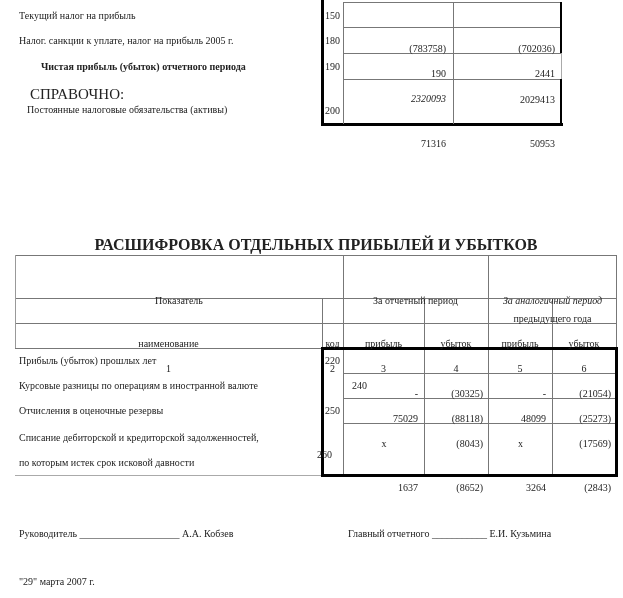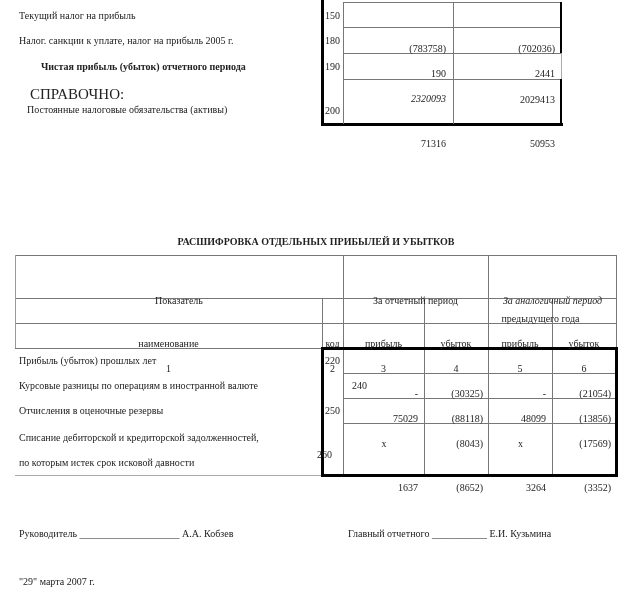--- a/index.html
+++ b/index.html
@@ -43,21 +43,21 @@
   <div class="cell r" style="left:344px;width:102px;top:10px;">(783758)</div>
   <div class="cell r" style="left:454px;width:101px;top:10px;">(702036)</div>
   <div class="cell r" style="left:344px;width:102px;top:35px;">190</div>
   <div class="cell r" style="left:454px;width:101px;top:35px;">2441</div>
   <div class="cell r" style="left:344px;width:102px;top:60px;font-style:italic;">2320093</div>
   <div class="cell r" style="left:454px;width:101px;top:61px;">2029413</div>
   <div class="cell r" style="left:344px;width:102px;top:105px;">71316</div>
   <div class="cell r" style="left:454px;width:101px;top:105px;">50953</div>
 </div>
 
-<div class="abs c" style="left:15px;width:602px;top:236px;font-weight:bold;font-size:10px;">РАСШИФРОВКА ОТДЕЛЬНЫХ ПРИБЫЛЕЙ И УБЫТКОВ</div>
+<div class="abs c" style="left:15px;width:602px;top:236px;font-weight:bold;font-size:16px;">РАСШИФРОВКА ОТДЕЛЬНЫХ ПРИБЫЛЕЙ И УБЫТКОВ</div>
 
 <div>
 
   <div class="line" style="left:15px;top:255px;width:602px;height:1px;"></div>
   <div class="line" style="left:15px;top:298px;width:602px;height:1px;"></div>
   <div class="line" style="left:15px;top:323px;width:602px;height:1px;"></div>
   <div class="line" style="left:15px;top:348px;width:307px;height:1px;"></div>
   <div class="line" style="left:15px;top:475px;width:307px;height:1px;background:#aaa;"></div>
   <div class="line" style="left:343px;top:373px;width:274px;height:1px;"></div>
   <div class="line" style="left:343px;top:398px;width:274px;height:1px;"></div>
@@ -73,21 +73,21 @@
   <div class="line" style="left:616px;top:255px;width:1px;height:93px;"></div>
 
   <div class="thick" style="left:321px;top:347px;width:297px;height:3px;"></div>
   <div class="thick" style="left:321px;top:474px;width:297px;height:3px;"></div>
   <div class="thick" style="left:321px;top:347px;width:3px;height:130px;"></div>
   <div class="thick" style="left:615px;top:347px;width:3px;height:130px;"></div>
 
   <div class="cell c" style="left:15px;width:328px;top:262px;">Показатель</div>
   <div class="cell c" style="left:343px;width:145px;top:262px;">За отчетный период</div>
   <div class="cell c" style="left:488px;width:129px;top:262px;font-style:italic;">За аналогичный период</div>
-  <div class="cell c" style="left:476px;width:129px;top:280px;">предыдущего года</div>
+  <div class="cell c" style="left:488px;width:129px;top:280px;">предыдущего года</div>
 
   <div class="cell c" style="left:15px;width:307px;top:305px;">наименование</div>
   <div class="cell c" style="left:322px;width:21px;top:305px;">код</div>
   <div class="cell c" style="left:343px;width:81px;top:305px;">прибыль</div>
   <div class="cell c" style="left:424px;width:64px;top:305px;">убыток</div>
   <div class="cell c" style="left:488px;width:64px;top:305px;">прибыль</div>
   <div class="cell c" style="left:552px;width:64px;top:305px;">убыток</div>
 
   <div class="cell c" style="left:15px;width:307px;top:330px;">1</div>
   <div class="cell c" style="left:322px;width:21px;top:330px;">2</div>
@@ -104,40 +104,40 @@
     <div class="cell r" style="left:489px;width:57px;top:355px;">-</div>
     <div class="cell r" style="left:553px;width:58px;top:355px;">(21054)</div>
   </div>
 
   <div>
     <div class="abs" style="left:19px;top:380px;">Курсовые разницы по операциям в иностранной валюте</div>
     <div class="abs" style="left:325px;top:380px;padding-left:27px;">240</div>
     <div class="cell r" style="left:344px;width:74px;top:380px;">75029</div>
     <div class="cell r" style="left:425px;width:58px;top:380px;">(88118)</div>
     <div class="cell r" style="left:489px;width:57px;top:380px;">48099</div>
-    <div class="cell r" style="left:553px;width:58px;top:380px;">(13856)</div>
+    <div class="cell r" style="left:553px;width:58px;top:380px;">(25273)</div>
   </div>
 
   <div>
     <div class="abs" style="left:19px;top:405px;">Отчисления в оценочные резервы</div>
     <div class="abs" style="left:325px;top:405px;">250</div>
     <div class="cell c" style="left:344px;width:80px;top:405px;">х</div>
     <div class="cell r" style="left:425px;width:58px;top:405px;">(8043)</div>
     <div class="cell c" style="left:489px;width:63px;top:405px;">х</div>
     <div class="cell r" style="left:553px;width:58px;top:405px;">(17569)</div>
   </div>
 
   <div>
     <div class="abs" style="left:19px;top:432px;">Списание дебиторской и кредиторской задолженностей,</div>
     <div class="abs" style="left:19px;top:457px;">по которым истек срок исковой давности</div>
     <div class="abs" style="left:317px;top:449px;">260</div>
     <div class="cell r" style="left:344px;width:74px;top:449px;">1637</div>
     <div class="cell r" style="left:425px;width:58px;top:449px;">(8652)</div>
     <div class="cell r" style="left:489px;width:57px;top:449px;">3264</div>
-    <div class="cell r" style="left:553px;width:58px;top:449px;">(3352)</div>
+    <div class="cell r" style="left:553px;width:58px;top:449px;">(2843)</div>
   </div>
 </div>
 
 <div>
   <div class="abs" style="left:19px;top:528px;">
     <span>Руководитель</span>
     <span>____________________</span>
     <span>А.А. Кобзев</span>
   </div>
   <div class="abs" style="left:348px;top:528px;">

